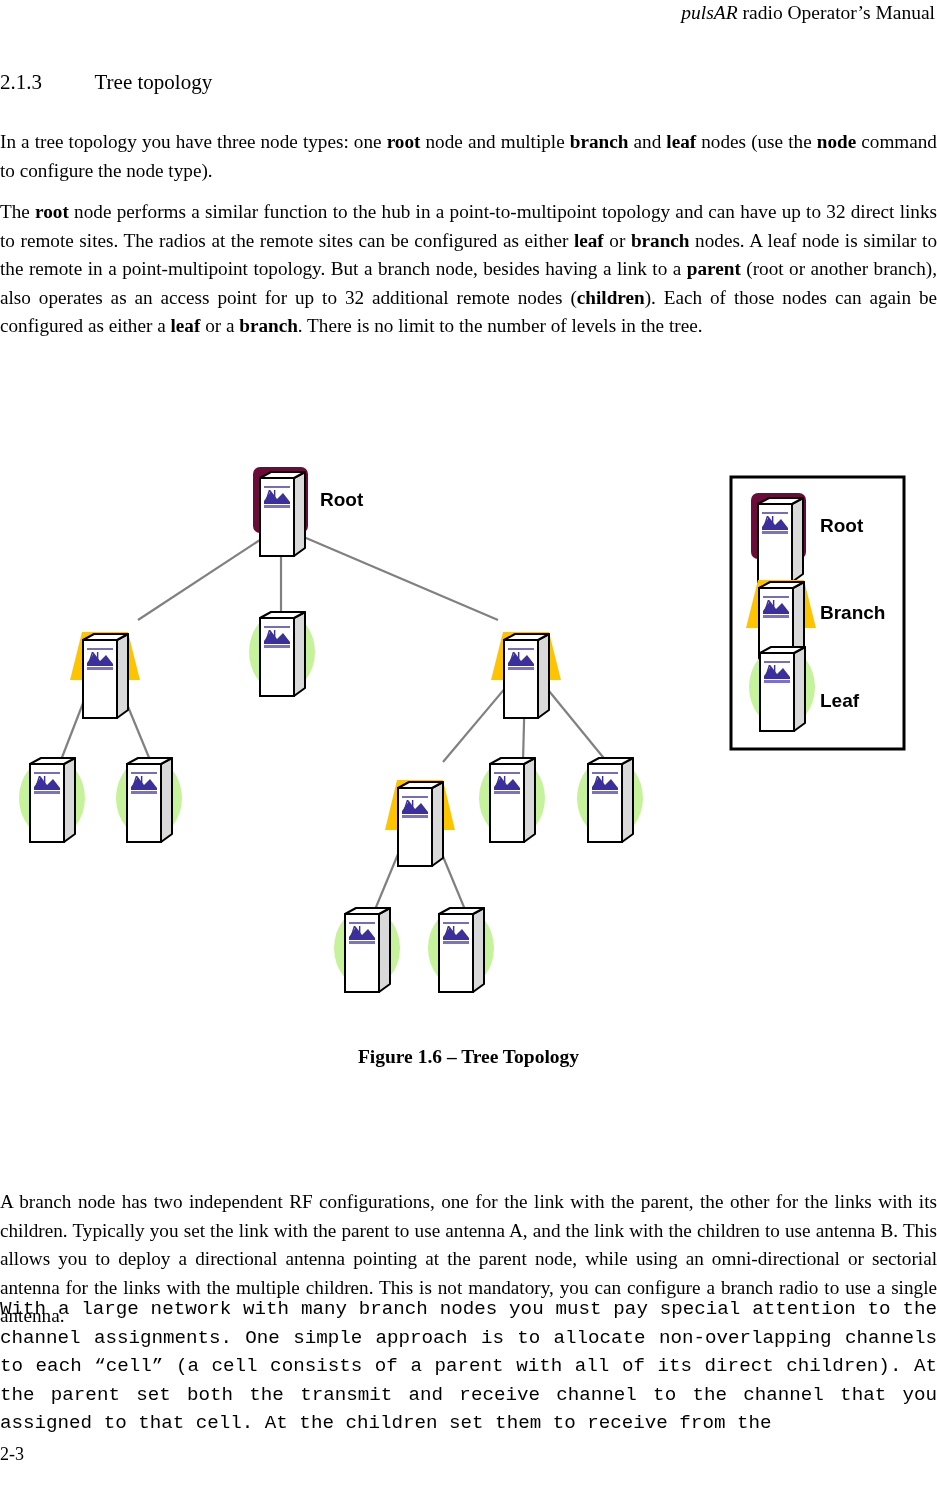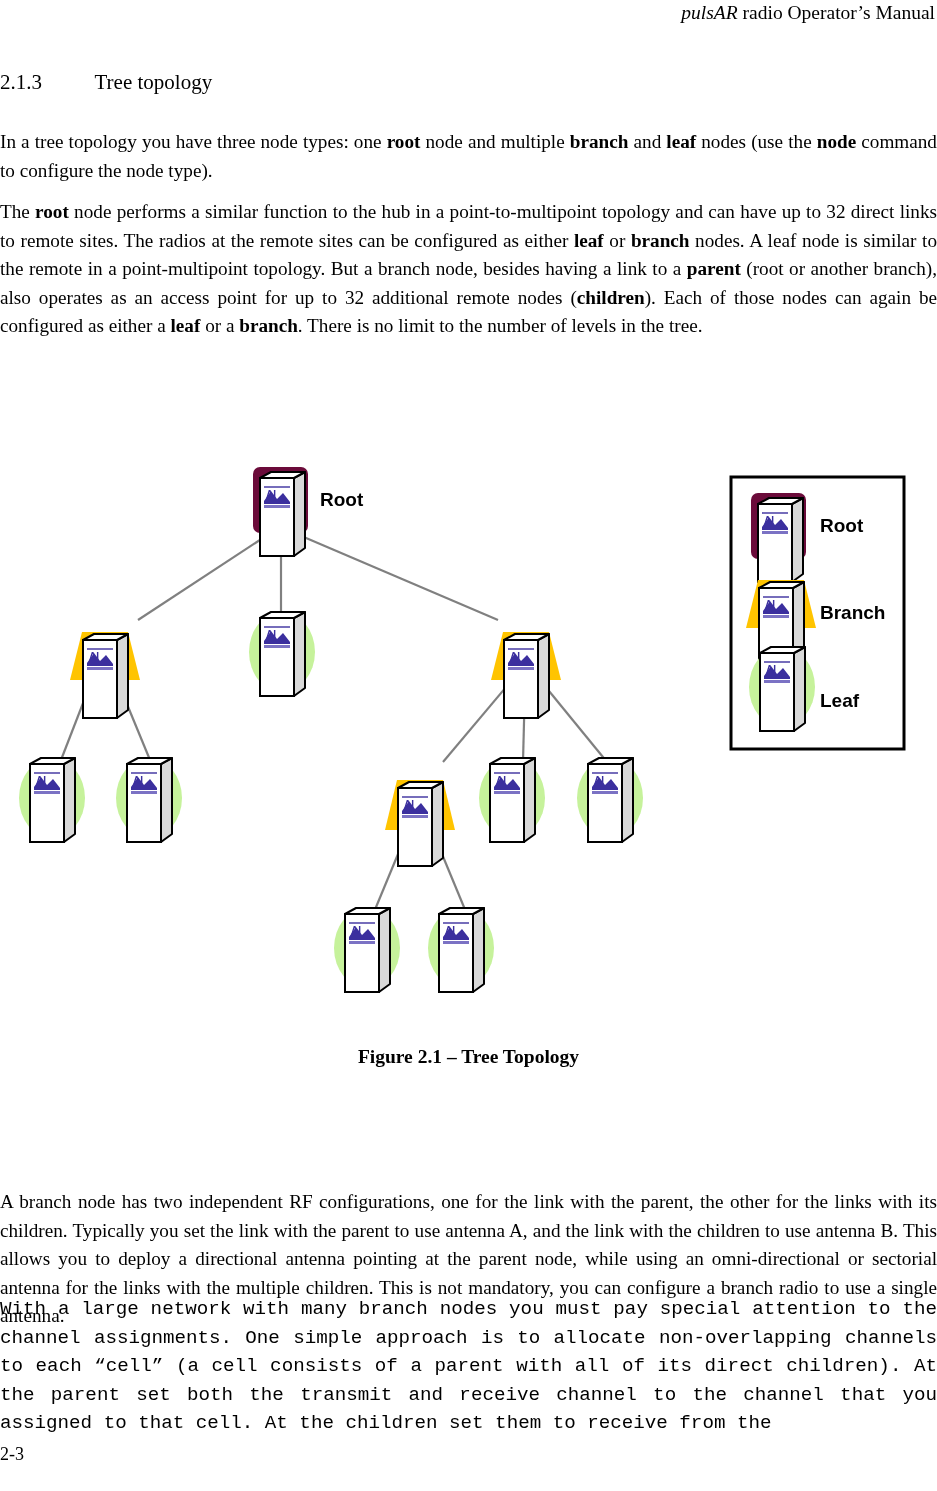--- a/index.html
+++ b/index.html
@@ -223,19 +223,19 @@
 
     <g>
       <ellipse cx="782" cy="247" rx="33" ry="40" fill="#C6F29B"></ellipse>
       <use href="#boxicon" x="758" y="207"></use>
       <text class="node-label" x="820" y="267">Leaf</text>
     </g>
   </g>
 </svg>
 </div>
 
-<div class="fig-caption">Figure 2.1 – Tree Topology</div>
+<div class="fig-caption">Figure 1.6 – Tree Topology</div>
 
 <div class="para" id="para-branch">A branch node has two independent RF configurations, one for the link with the parent, the other for the links with its children.  Typically you set the link with the parent to use antenna A, and the link with the children to use antenna B.  This allows you to deploy a directional antenna pointing at the parent node, while using an omni-directional or sectorial antenna for the links with the multiple children.  This is not mandatory, you can configure a branch radio to use a single antenna.</div>
 
 <div class="para" id="para-channel">With a large network with many branch nodes you must pay special attention to the channel assignments.   One simple approach is to allocate non-overlapping channels to each “cell” (a cell consists of a parent with all of its direct children).  At the parent set both the transmit and receive channel to the channel that you assigned to that cell.   At the children set them to receive from the</div>
 
 <div class="page-footer">2-3</div>
 
 </body></html>

